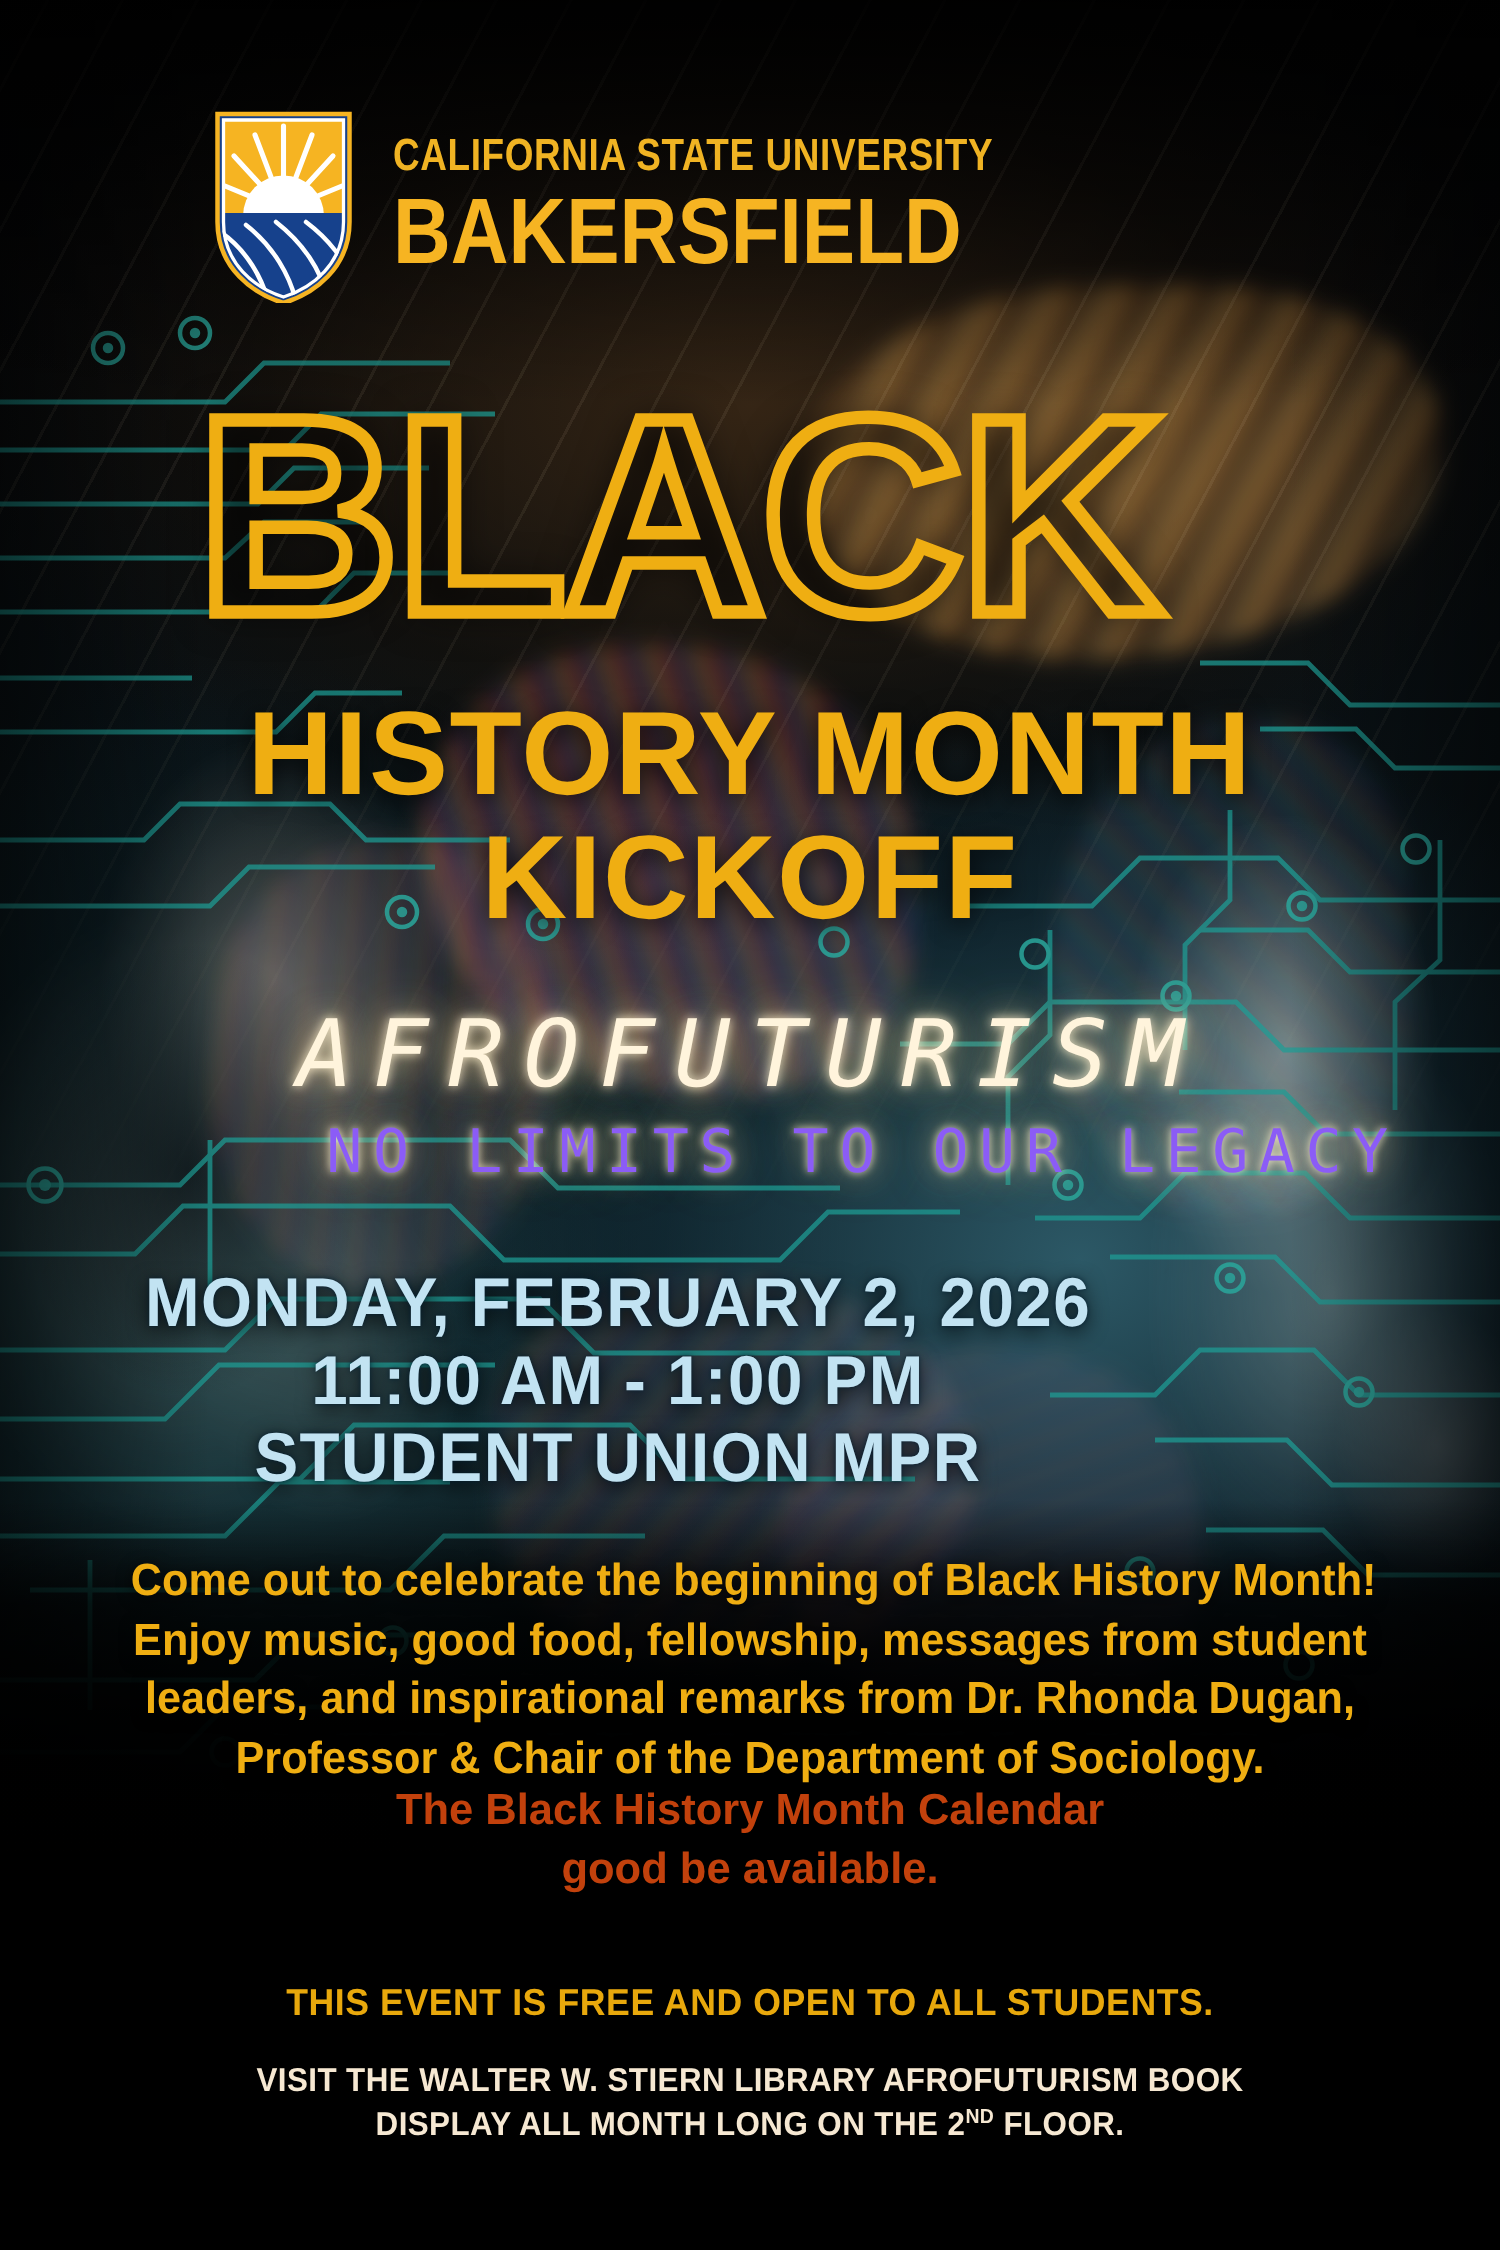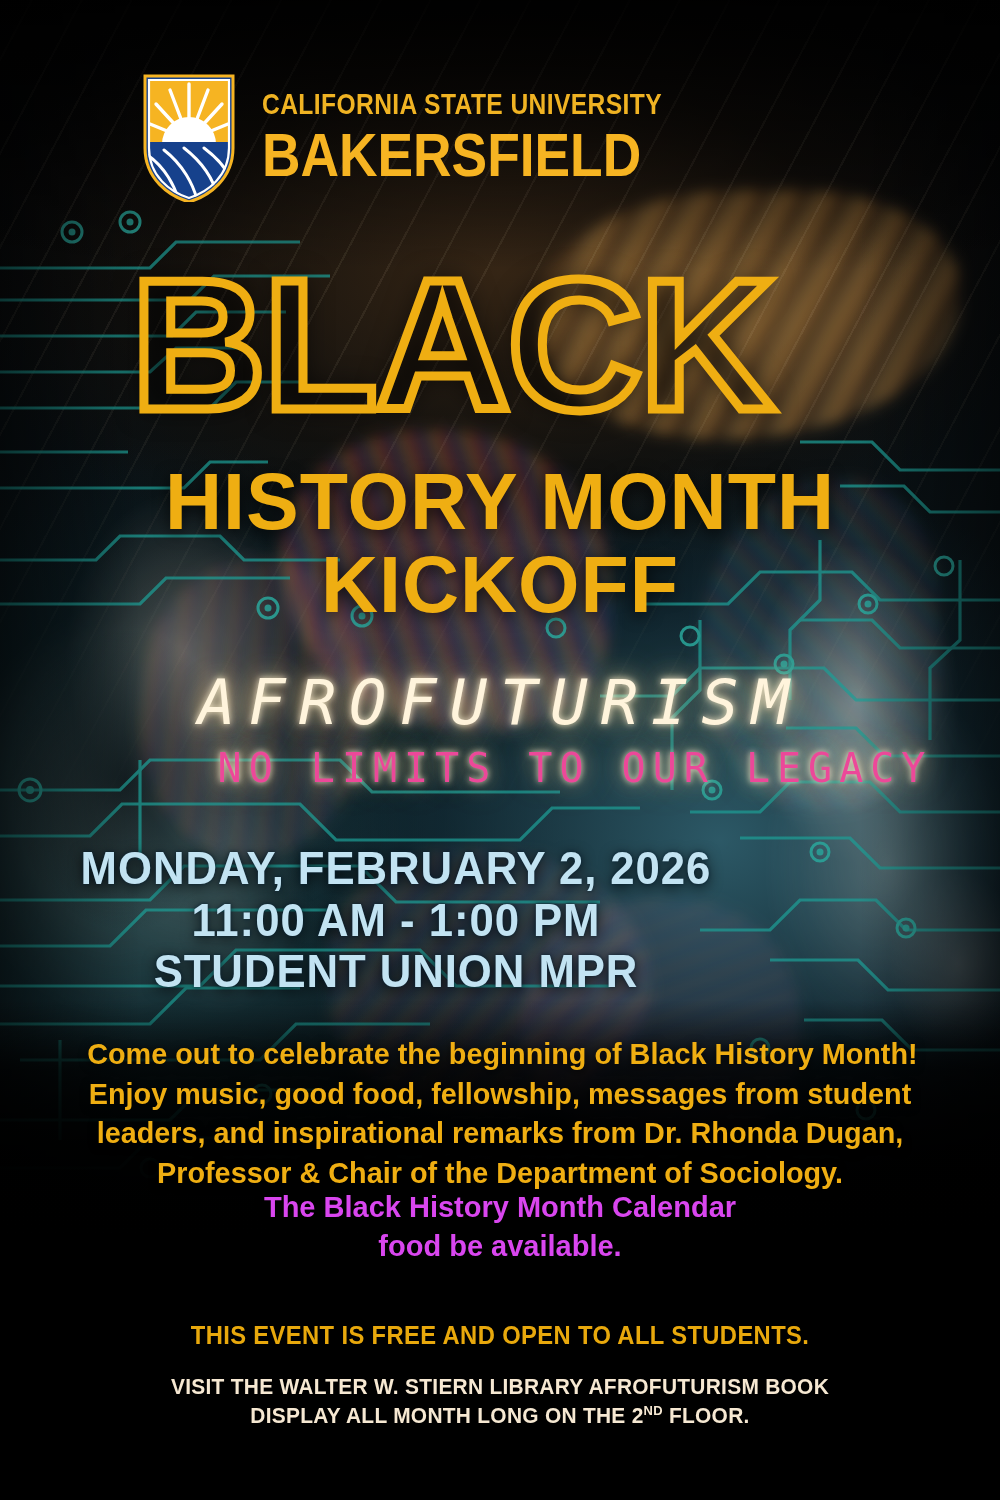--- a/index.html
+++ b/index.html
@@ -169,49 +169,49 @@
   
   .afro-block { position:absolute; left:0; top:672px; width:1000px; text-align:center; }
   .afro-main {
     color:#FFF4DC; font-size:62px; font-weight:400;
     letter-spacing:13px; line-height:1;
     font-family:"DejaVu Sans Mono", monospace;
     text-shadow:0 0 7px rgba(255,240,205,.95), 0 0 22px rgba(255,226,160,.75), 0 0 42px rgba(255,210,130,.45);
     font-style:italic;
   }
   .afro-sub {
-    color:#ec4899; font-size:40px; font-weight:400;
+    color:#8b5cf6; font-size:40px; font-weight:400;
     letter-spacing:7px; line-height:1;
     font-family:"DejaVu Sans Mono", monospace;
     margin-top:14px; padding-left:150px;
     text-shadow:0 0 6px rgba(255,240,205,.95), 0 0 20px rgba(255,226,160,.7), 0 0 38px rgba(255,210,130,.4);
   }
 
   
-  .details { position:absolute; left:0; top:843px; width:792px; text-align:center; }
+  .details { position:absolute; left:16px; top:843px; width:792px; text-align:center; }
   .det-line {
     color:#C2E3F2; font-weight:700; font-size:46px; line-height:1.12;
     letter-spacing:1px;
     transform:scaleX(.95);
     text-shadow:0 0 4px rgba(0,30,50,.85), 0 3px 14px rgba(0,0,0,.8);
   }
 
   
   .body-copy {
     position:absolute; left:70px; top:1034px; width:860px; text-align:center;
     color:#EFAE12; font-weight:700; font-size:30px; line-height:1.32;
     transform:scaleX(.96);
     text-shadow:0 2px 10px rgba(0,0,0,.9);
   }
   .body-copy div { white-space:nowrap; }
 
   
   .cal-note {
     position:absolute; left:0; top:1188px; width:1000px; text-align:center;
-    color:#d946ef; font-weight:700; font-size:29px; line-height:1.35;
+    color:#c2410c; font-weight:700; font-size:29px; line-height:1.35;
     text-shadow:0 2px 10px rgba(0,0,0,.9);
   }
 
   
   .free-line {
     position:absolute; left:0; top:1321px; width:1000px; text-align:center;
     color:#E8A80C; font-weight:700; font-size:25px; letter-spacing:.4px;
     transform:scaleX(.95);
   }
   .library-note {
@@ -380,21 +380,21 @@
 
     <div class="body-copy">
       <div>Come out to celebrate the beginning of Black History Month!</div>
       <div>Enjoy music, good food, fellowship, messages from student</div>
       <div>leaders, and inspirational remarks from Dr. Rhonda Dugan,</div>
       <div>Professor &amp; Chair of the Department of Sociology.</div>
     </div>
 
     <div class="cal-note">
       <div>The Black History Month Calendar</div>
-      <div>food be available.</div>
+      <div>good be available.</div>
     </div>
 
     <div class="free-line">THIS EVENT IS FREE AND OPEN TO ALL STUDENTS.</div>
 
     <div class="library-note">
       <div>VISIT THE WALTER W. STIERN LIBRARY AFROFUTURISM BOOK</div>
       <div><span>DISPLAY ALL MONTH LONG ON THE 2</span><sup>ND</sup><span> FLOOR.</span></div>
     </div>
 
   </div>

